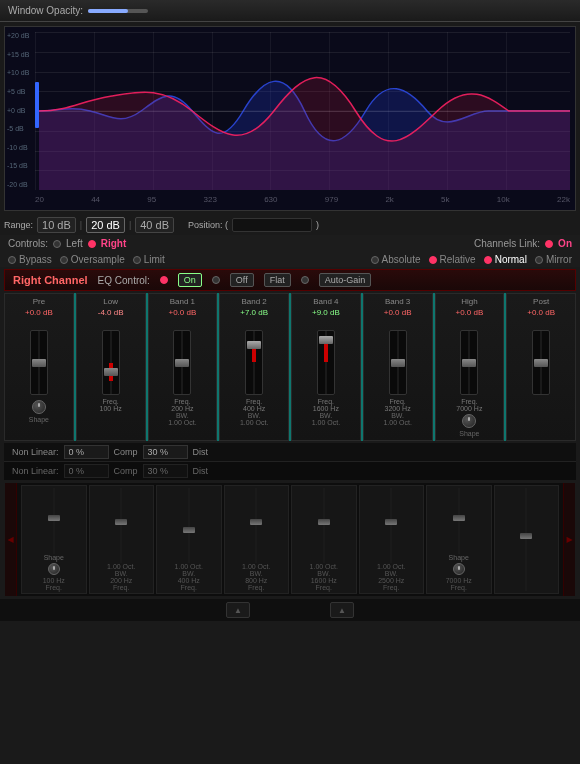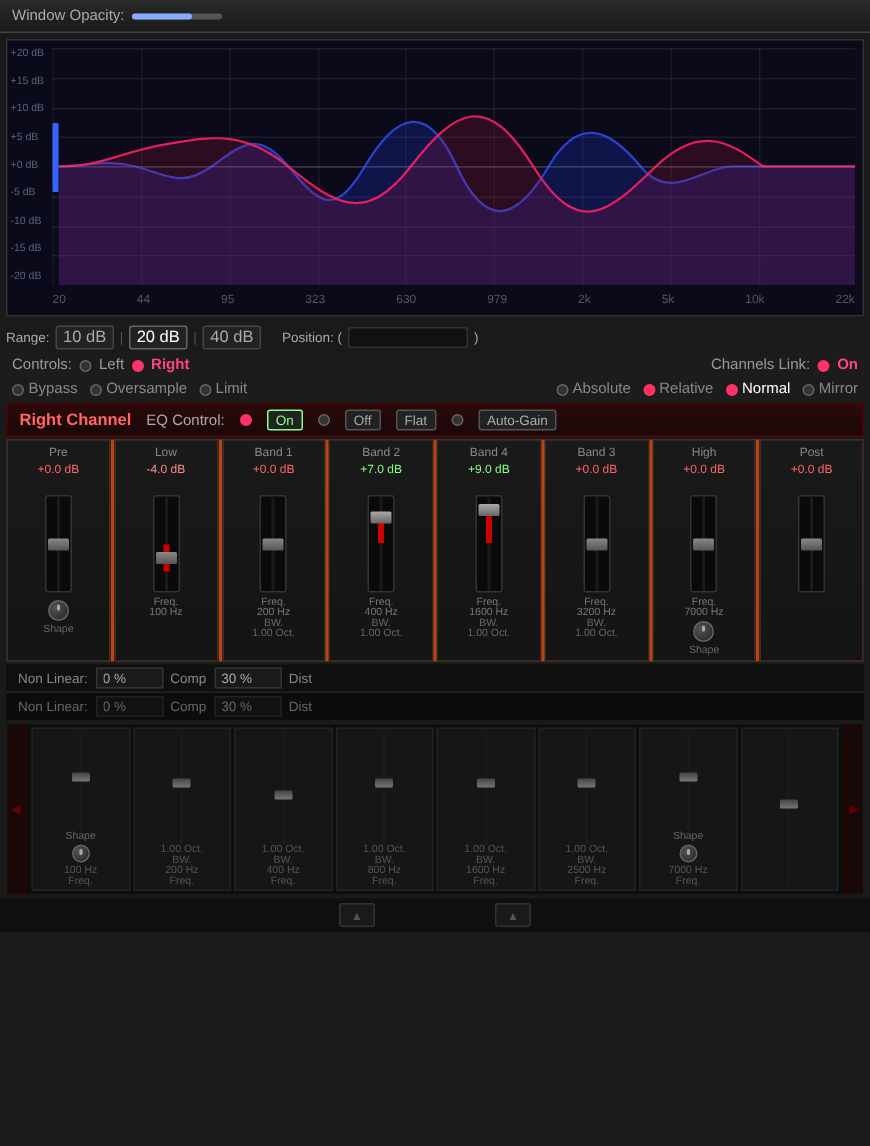--- a/index.html
+++ b/index.html
@@ -176,21 +176,21 @@
       color: #aaa;
       cursor: pointer;
     }
     .eq-btn.active { color: #88ff88; border-color: #88ff88; }
 
     
     #band-controls {
       display: flex;
       margin: 2px 4px;
       gap: 2px;
-      background: #c2410c;
+      background: #0f766e;
     }
     .band-col {
       flex: 1;
       background: linear-gradient(to bottom, #1a1a1a, #141414);
       border: 1px solid #2a2a2a;
       padding: 3px 2px;
       display: flex;
       flex-direction: column;
       align-items: center;
       min-width: 0;

